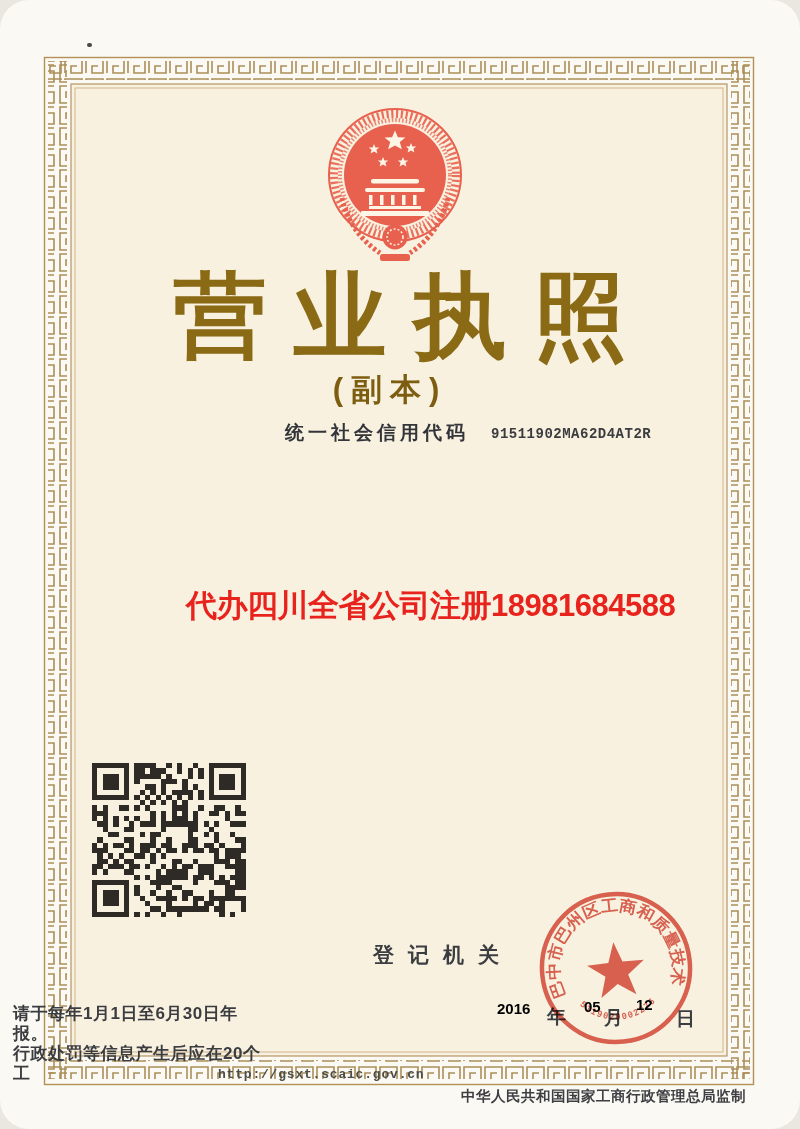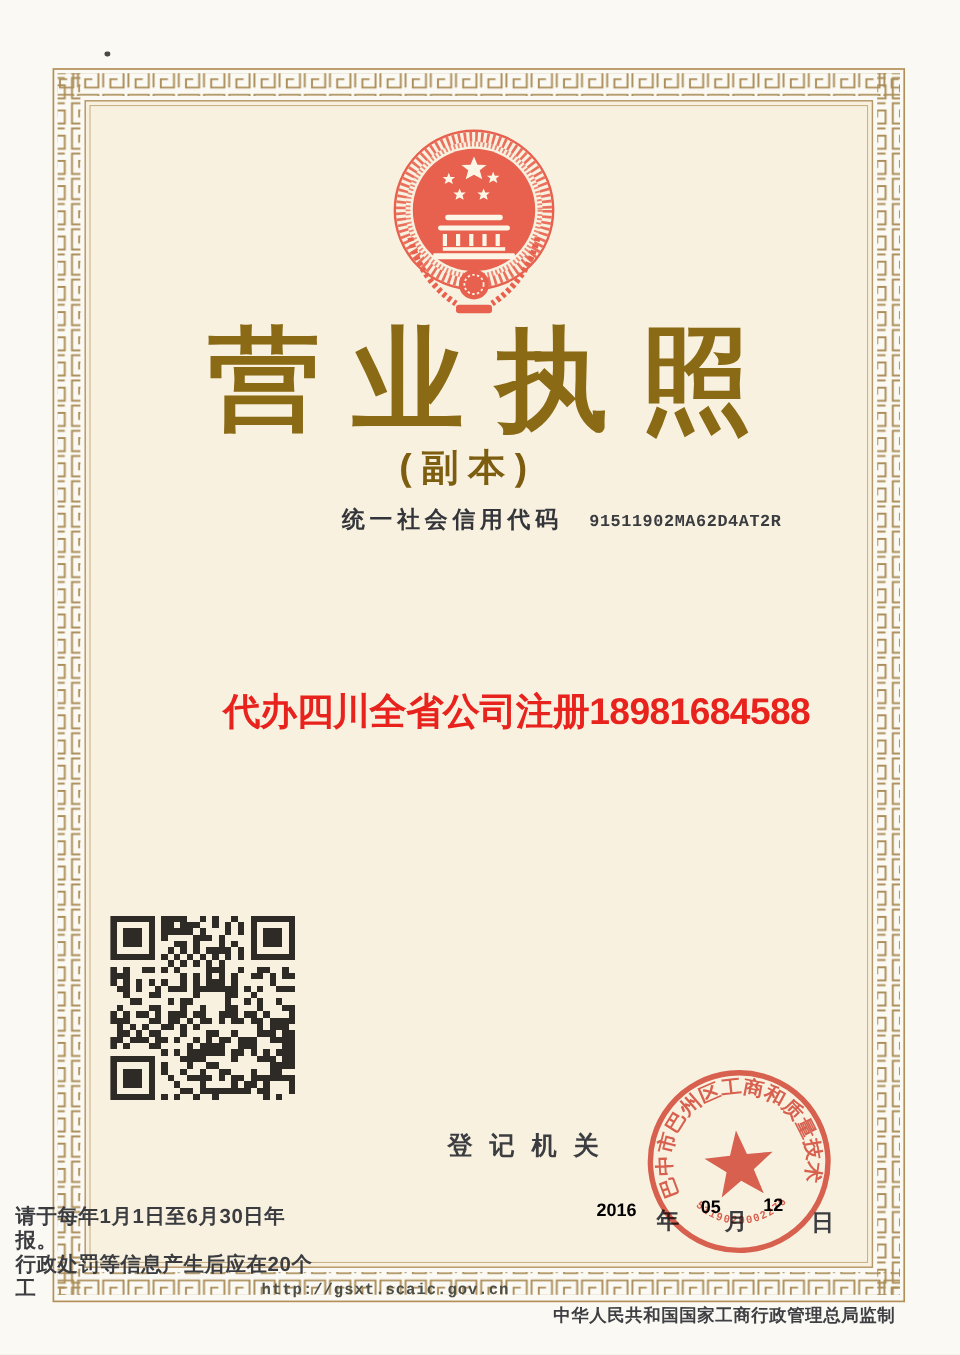--- a/index.html
+++ b/index.html
@@ -1,20 +1,21 @@
 <!DOCTYPE html>
 <html><head>
 <meta charset="utf-8">
 <style>
   html,body{margin:0;padding:0;background:#e9e7e0;}
   #page{
     position:relative;width:800px;height:1129px;margin:0 auto;
     background:#fbf9f3;overflow:hidden;
     font-family:"Liberation Sans","DejaVu Sans",sans-serif;
     color:#2e3033;
+    border-radius:29px;
   }
   .abs{position:absolute;}
   
   .doc-title{
     left:0;right:0;top:268px;text-align:center;
     font-size:93px;font-weight:900;color:#8a6a15;
     letter-spacing:27px;text-indent:27px;line-height:1.05;
   }
   .doc-subtitle{
     left:0;right:20px;top:369px;text-align:center;
@@ -32,21 +33,21 @@
     position:absolute;left:127px;width:103px;
     font-size:20.5px;font-weight:700;color:#35373b;
     text-align:justify;text-align-last:justify;line-height:1;
   }
   .f-value{
     position:absolute;left:238px;width:488px;
     font-size:17.5px;font-weight:600;color:#2e3033;line-height:23px;
   }
   
   .wm-ad{
-    left:186px;top:572px;width:520px;
+    left:186px;top:585px;width:520px;
     font-size:31px;font-weight:600;color:#e8231d;
     letter-spacing:-.5px;white-space:nowrap;z-index:6;
   }
   
   .reg-label{left:373px;top:941px;font-size:21px;font-weight:700;color:#3b3d41;letter-spacing:14px;white-space:nowrap;}
   .d-num{position:absolute;font-size:15px;font-weight:700;color:#000000;}
   .d-unit{position:absolute;font-size:19px;font-weight:700;color:#3b3d41;}
   
   .notice{left:13px;top:1004px;width:250px;z-index:5;}
   .notice div{font-size:17px;font-weight:600;color:#3a3c40;line-height:20px;letter-spacing:.5px;}

